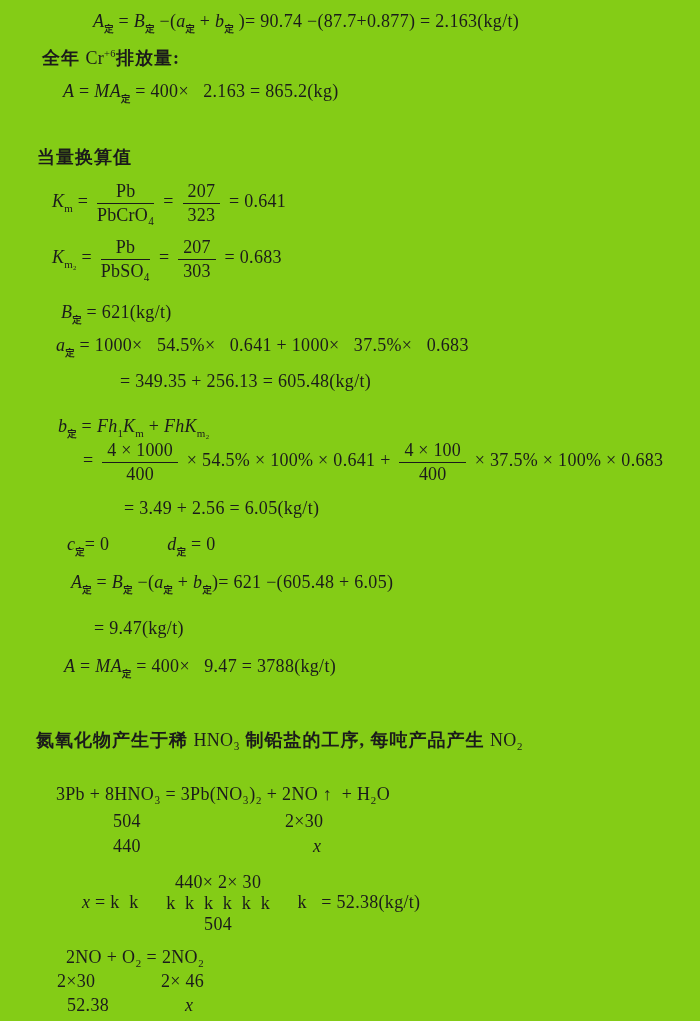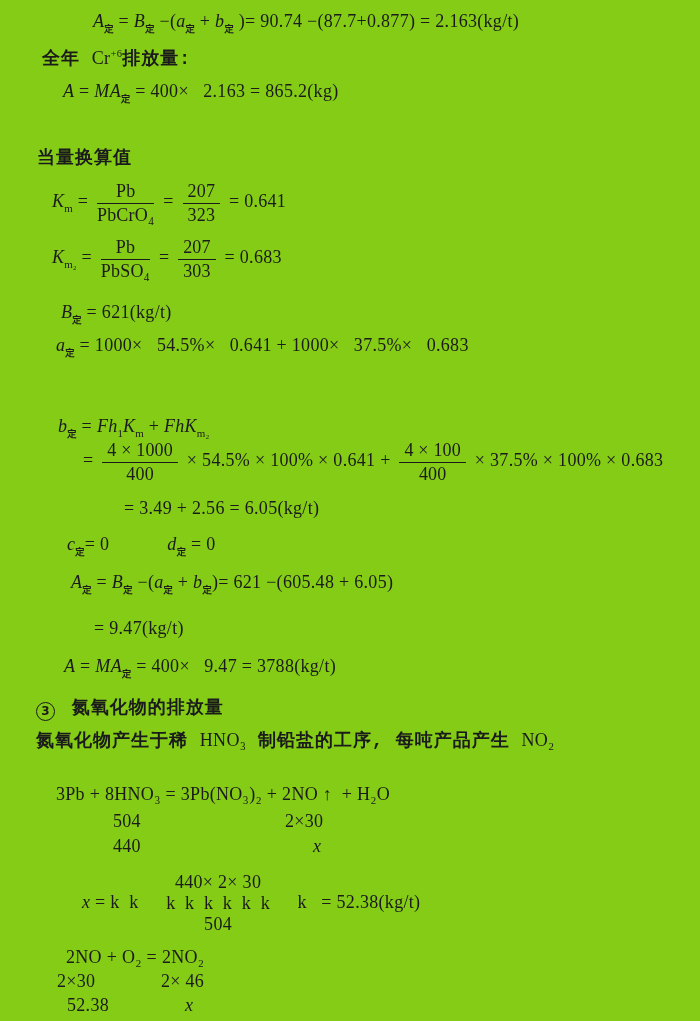--- a/index.html
+++ b/index.html
@@ -15,21 +15,21 @@
   .line{
     position:absolute;
     white-space:pre;
     font-size:18px;
     line-height:1.25;
     letter-spacing:0.3px;
   }
   .txt{font-style:normal;}
   .var{font-style:italic;}
   .cn{
-    font-family:Liberation Mono, monospace;
+    font-family:Liberation Serif, serif;
     font-weight:700;
     font-size:18px;
     letter-spacing:1px;
   }
   sub.sub{font-size:11px;line-height:0;letter-spacing:0;}
   sub.subc{
     font-size:9.5px;line-height:0;
     font-family:"DejaVu Sans","Liberation Sans",sans-serif;
     font-weight:700;
   }
@@ -57,28 +57,28 @@
 
 <div class="page">
     <div class="line" style="left: 93px; top: 10px;"><span class="var">A</span><sub class="sub subc">定</sub><span class="txt"> = </span><span class="var">B</span><sub class="sub subc">定</sub><span class="txt"> −(</span><span class="var">a</span><sub class="sub subc">定</sub><span class="txt"> + </span><span class="var">b</span><sub class="sub subc">定</sub><span class="txt"> )= 90.74 −(87.7+0.877) = 2.163(kg/t)</span></div>
     <div class="line" style="left: 42px; top: 47px;"><span class="cn">全年 </span><span class="txt">Cr</span><sup class="sup">+6</sup><span class="cn">排放量:</span></div>
     <div class="line" style="left: 63px; top: 80px;"><span class="var">A</span><span class="txt"> = </span><span class="var">MA</span><sub class="sub subc">定</sub><span class="txt"> = 400×   2.163 = 865.2(kg)</span></div>
     <div class="line" style="left: 37px; top: 146px;"><span class="cn">当量换算值</span></div>
     <div class="line" style="left: 52px; top: 181px;"><span class="var">K</span><sub class="sub">m</sub><span class="txt"> = </span><span class="frac"><span class="num">Pb</span><span class="den">PbCrO₄</span></span><span class="txt"> = </span><span class="frac"><span class="num">207</span><span class="den">323</span></span><span class="txt"> = 0.641</span></div>
     <div class="line" style="left: 52px; top: 237px;"><span class="var">K</span><sub class="sub">m₂</sub><span class="txt"> = </span><span class="frac"><span class="num">Pb</span><span class="den">PbSO₄</span></span><span class="txt"> = </span><span class="frac"><span class="num">207</span><span class="den">303</span></span><span class="txt"> = 0.683</span></div>
     <div class="line" style="left: 61px; top: 301px;"><span class="var">B</span><sub class="sub subc">定</sub><span class="txt"> = 621(kg/t)</span></div>
     <div class="line" style="left: 56px; top: 334px;"><span class="var">a</span><sub class="sub subc">定</sub><span class="txt"> = 1000×   54.5%×   0.641 + 1000×   37.5%×   0.683</span></div>
+    <div class="line" style="left: 120px; top: 370px;"><span class="txt">= 349.35 + 256.13 = 605.48(kg/t)</span></div>
     <div class="line" style="left: 58px; top: 403px; margin-top: 12px;"><span class="var">b</span><sub class="sub subc">定</sub><span class="txt"> = </span><span class="var">Fh</span><sub class="sub">1</sub><span class="var">K</span><sub class="sub">m</sub><span class="txt"> + </span><span class="var">FhK</span><sub class="sub">m₂</sub></div>
     <div class="line" style="left: 83px; top: 440px;"><span class="txt">= </span><span class="frac"><span class="num">4 × 1000</span><span class="den">400</span></span><span class="txt"> × 54.5% × 100% × 0.641 + </span><span class="frac"><span class="num">4 × 100</span><span class="den">400</span></span><span class="txt"> × 37.5% × 100% × 0.683</span></div>
     <div class="line" style="left: 124px; top: 497px;"><span class="txt">= 3.49 + 2.56 = 6.05(kg/t)</span></div>
     <div class="line" style="left: 67px; top: 533px;"><span class="var">c</span><sub class="sub subc">定</sub><span class="txt">= 0</span><span class="gapseg" style="width: 58px;"></span><span class="var">d</span><sub class="sub subc">定</sub><span class="txt"> = 0</span></div>
     <div class="line" style="left: 71px; top: 571px;"><span class="var">A</span><sub class="sub subc">定</sub><span class="txt"> = </span><span class="var">B</span><sub class="sub subc">定</sub><span class="txt"> −(</span><span class="var">a</span><sub class="sub subc">定</sub><span class="txt"> + </span><span class="var">b</span><sub class="sub subc">定</sub><span class="txt">)= 621 −(605.48 + 6.05)</span></div>
     <div class="line" style="left: 94px; top: 617px;"><span class="txt">= 9.47(kg/t)</span></div>
     <div class="line" style="left: 64px; top: 655px;"><span class="var">A</span><span class="txt"> = </span><span class="var">MA</span><sub class="sub subc">定</sub><span class="txt"> = 400×   9.47 = 3788(kg/t)</span></div>
-    <div class="line" style="left: 36px; top: 696px;"><span class="circ">3</span><span class="cn"> 氮氧化物的排放量</span></div>
     <div class="line" style="left: 36px; top: 729px;"><span class="cn">氮氧化物产生于稀 </span><span class="txt">HNO₃</span><span class="cn"> 制铅盐的工序, 每吨产品产生 </span><span class="txt">NO₂</span></div>
     <div class="line" style="left: 56px; top: 783px;"><span class="txt">3Pb + 8HNO₃ = 3Pb(NO₃)₂ + 2NO ↑  + H₂O</span></div>
     <div class="line" style="left: 113px; top: 810px;"><span class="txt">504</span></div>
     <div class="line" style="left: 285px; top: 810px;"><span class="txt">2×30</span></div>
     <div class="line" style="left: 113px; top: 835px;"><span class="txt">440</span></div>
     <div class="line" style="left: 313px; top: 835px;"><span class="var">x</span></div>
     <div class="line" style="left: 82px; top: 872px;"><span class="var">x</span><span class="txt"> = k  k  </span><span class="stack"><span class="snum">440× 2× 30</span><span class="smid">k  k  k  k  k  k</span><span class="sden">504</span></span><span class="txt">  k   </span><span class="txt">= 52.38(kg/t)</span></div>
     <div class="line" style="left: 66px; top: 946px;"><span class="txt">2NO + O₂ = 2NO₂</span></div>
     <div class="line" style="left: 57px; top: 970px;"><span class="txt">2×30</span></div>
     <div class="line" style="left: 161px; top: 970px;"><span class="txt">2× 46</span></div>

